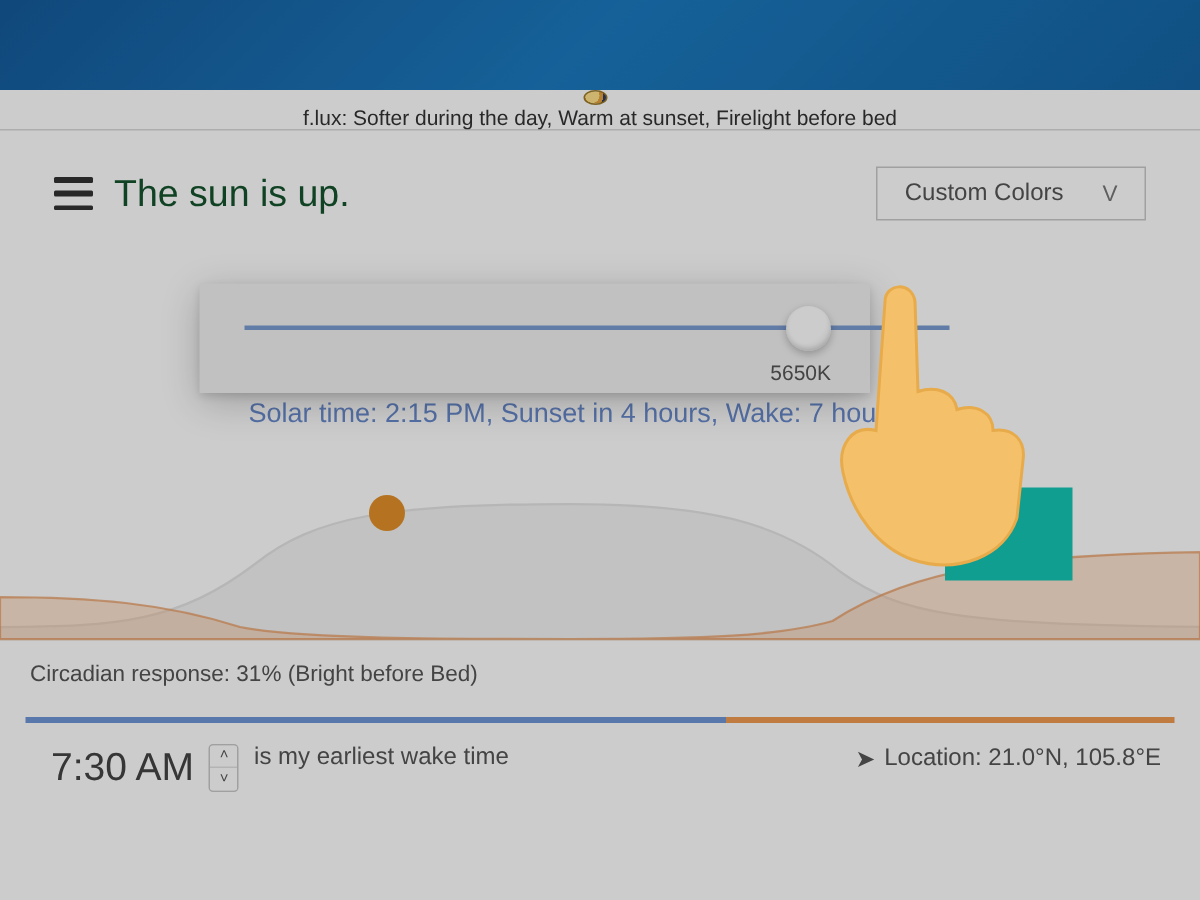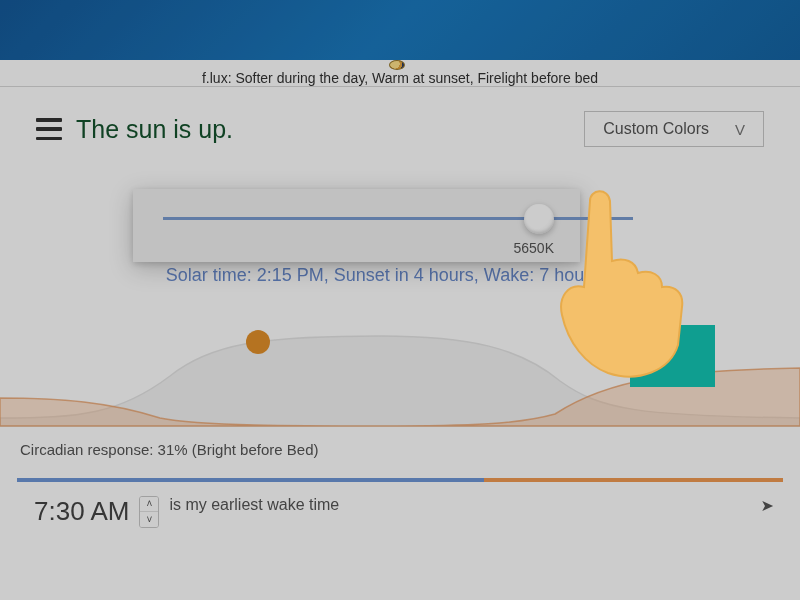--- a/index.html
+++ b/index.html
@@ -181,20 +181,21 @@
     <div class="bottom">
       <span class="waket">7:30 AM</span>
       <span class="stepper">
         <button>˄</button>
         <button>˅</button>
       </span>
       <span>is my earliest wake time</span>
 
       <span class="locwrap">
         <span class="locarrow">➤</span>
+        <span>Location: 21.0°N, 105.8°E</span>
       </span>
     </div>
 
   </div>
 </div>
 
 <div class="overlay-dim"></div>
 
 <svg class="hand" viewBox="0 0 200 240">
   <rect x="110" y="150" width="85" height="62" fill="#0f9e90"></rect>

